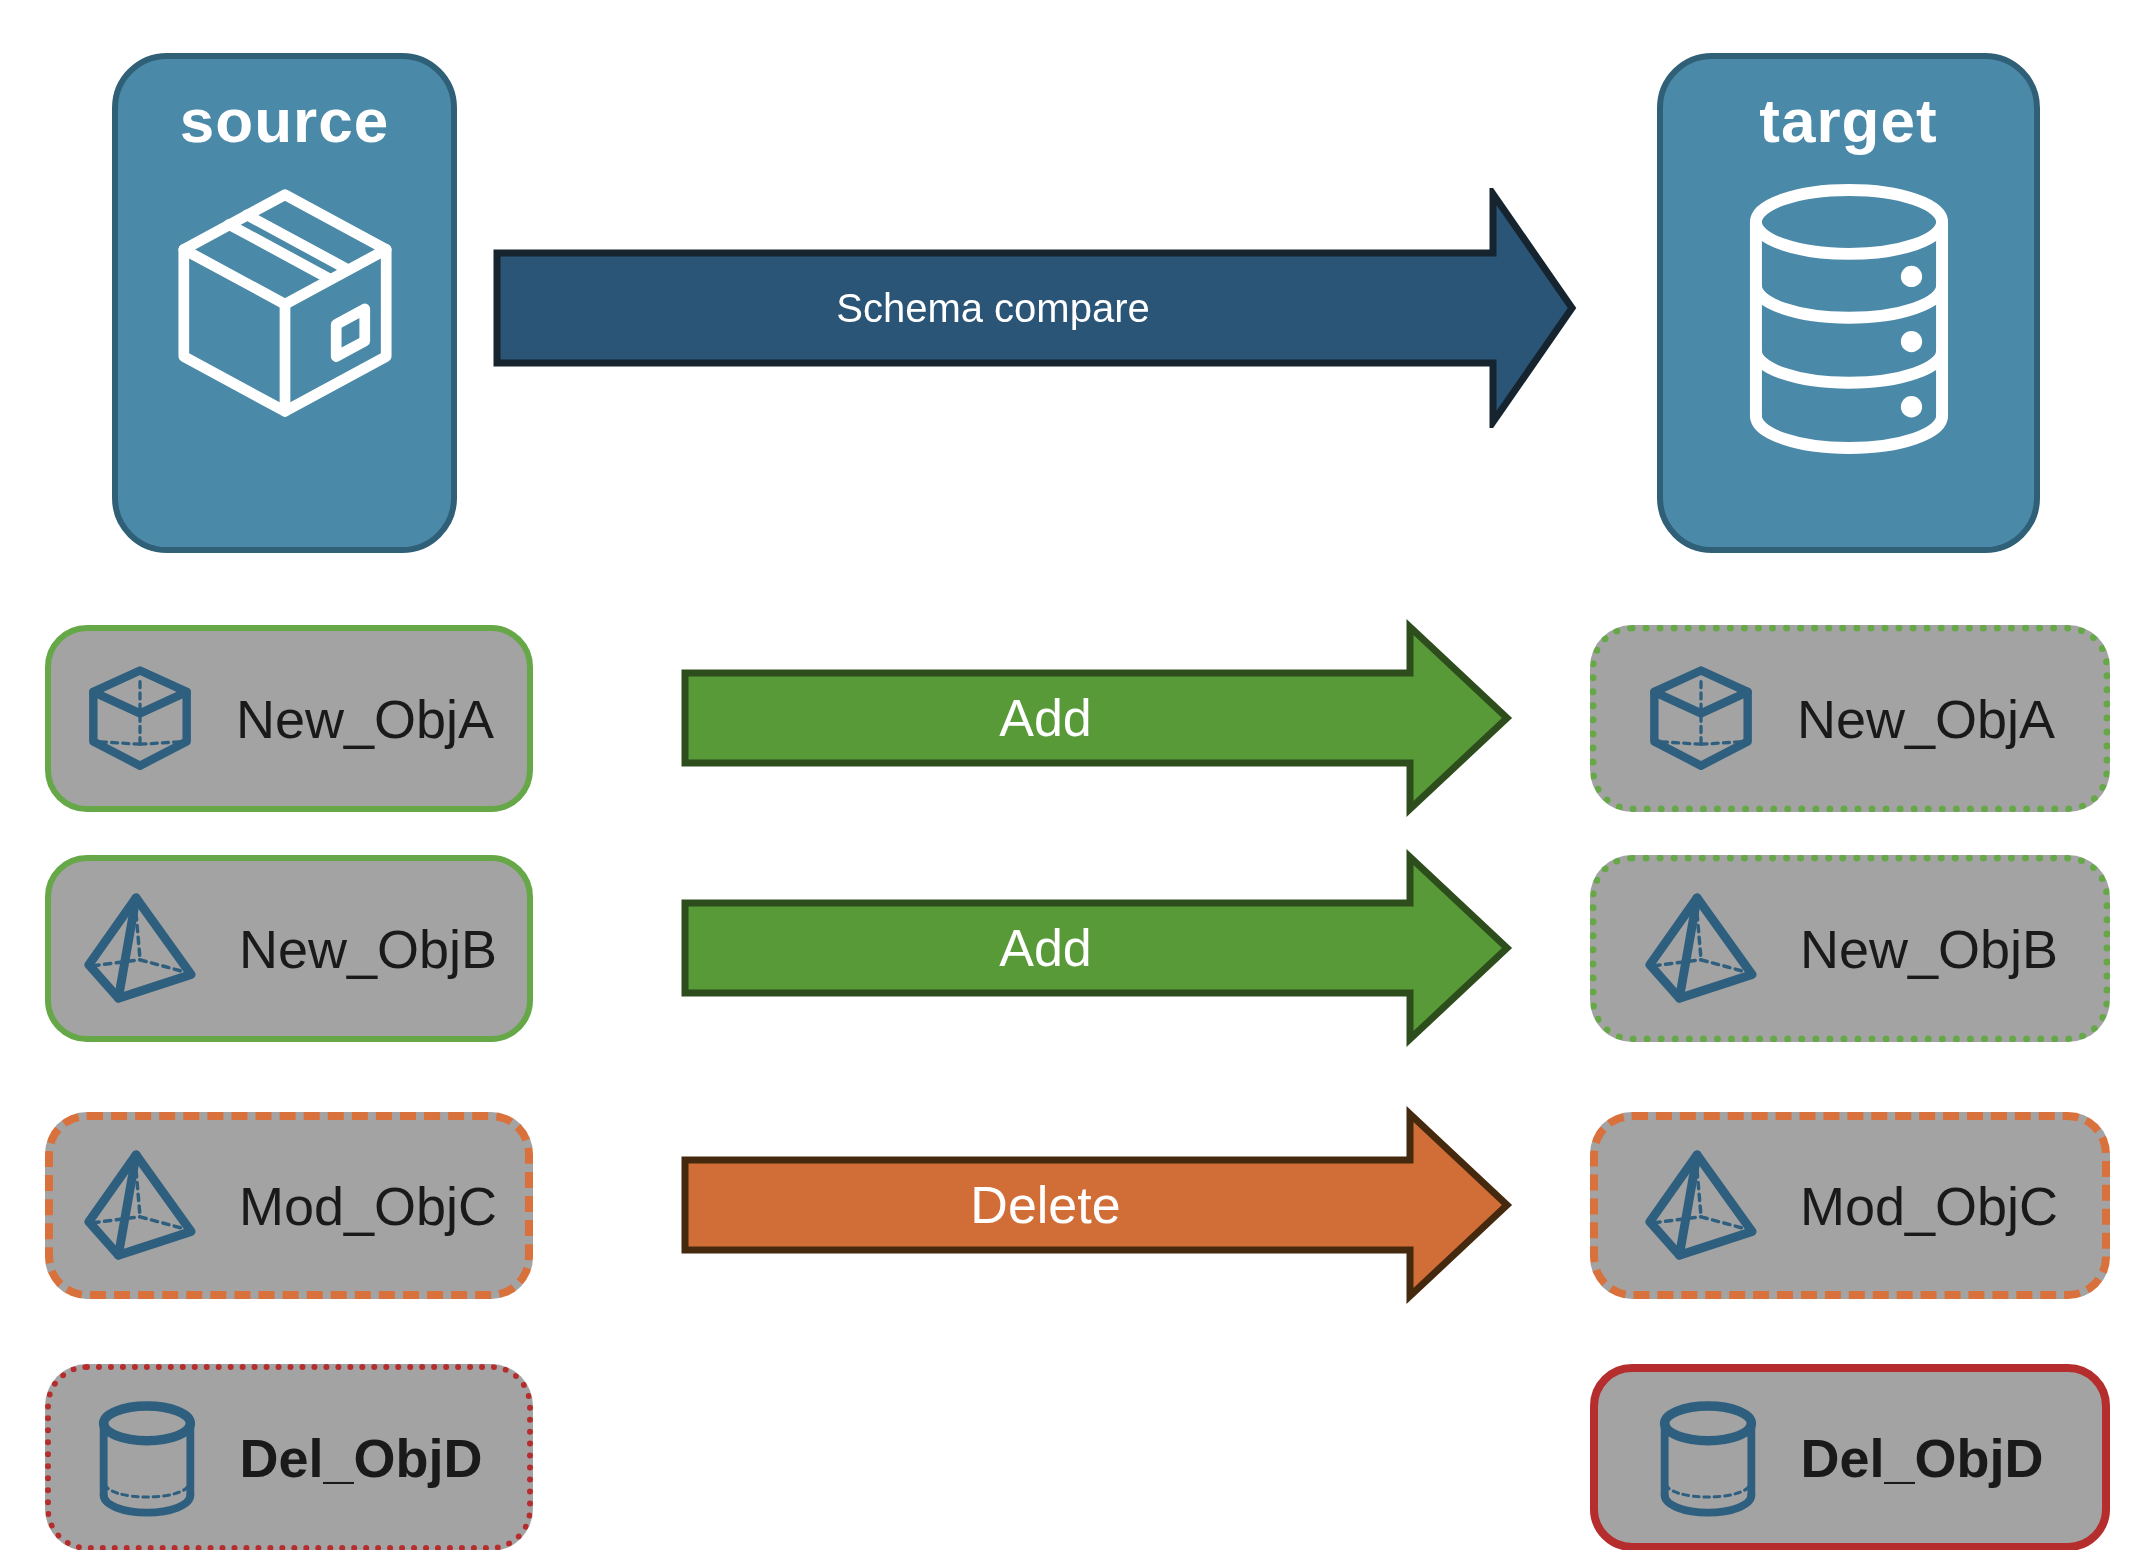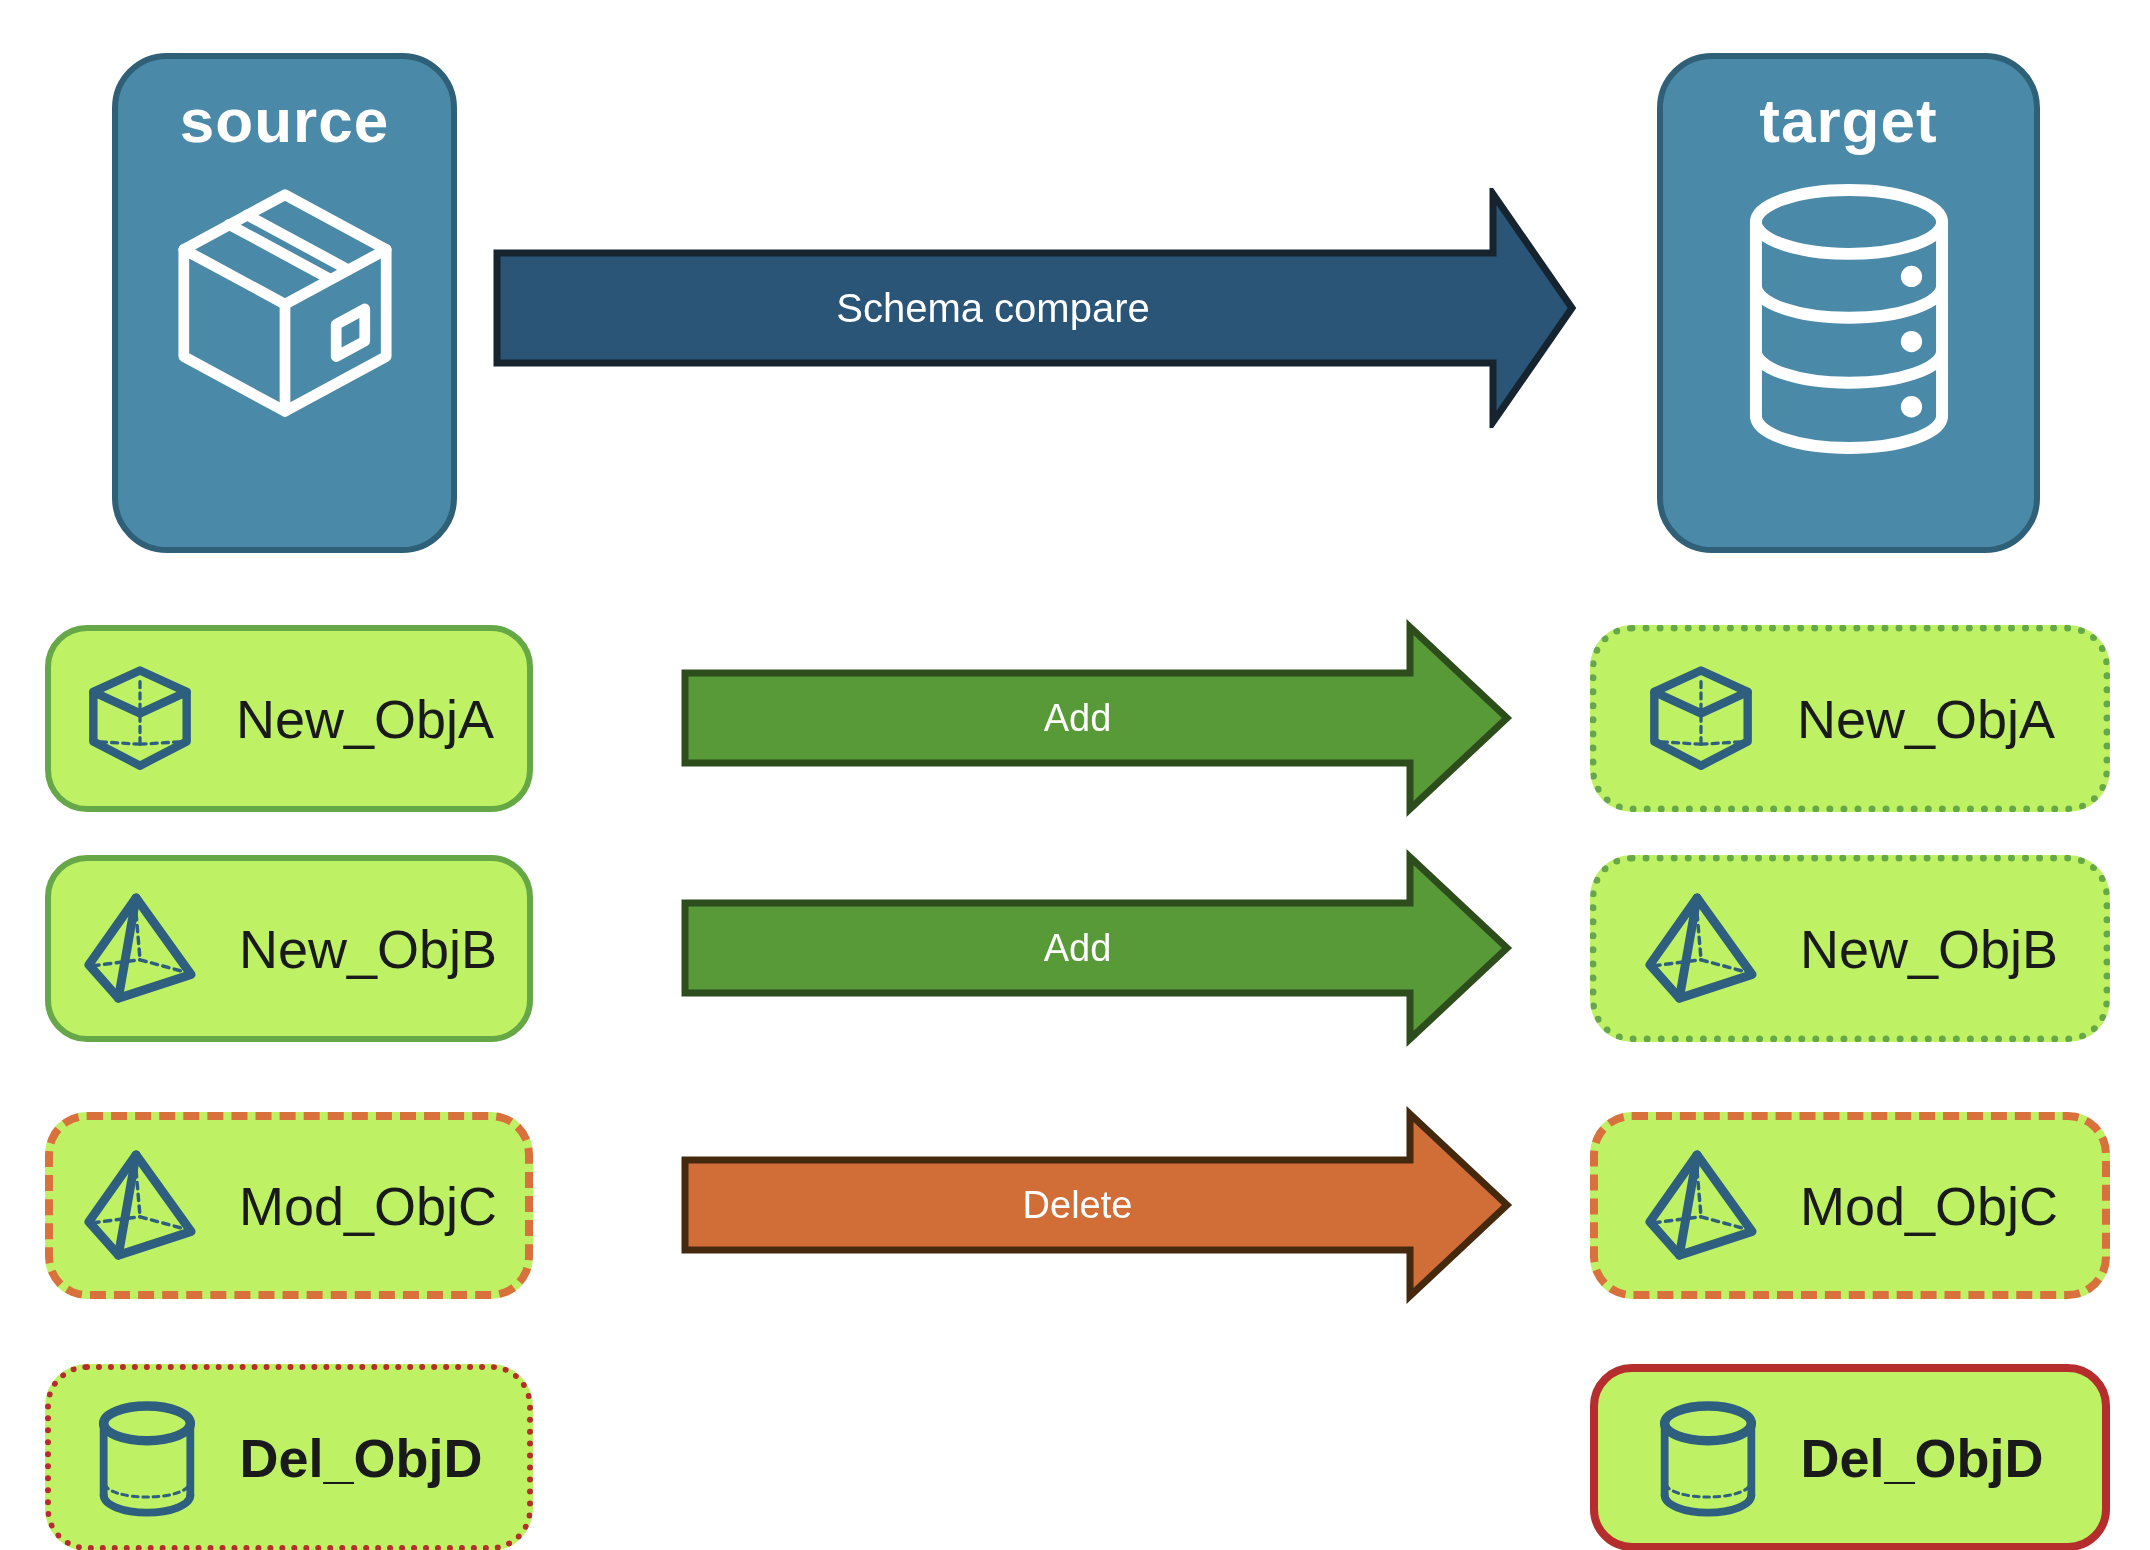--- a/index.html
+++ b/index.html
@@ -56,21 +56,21 @@
   .schema-arrow .arrow-label {
     position: absolute; left: 0; top: 62px; width: 1000px; height: 116px;
     display: flex; align-items: center; justify-content: center;
     color: var(--arrow-label-text); font-size: 40px;
   }
 
   
   .row { position: absolute; left: 0; width: 2150px; height: 187px; }
   .obj-box {
     position: absolute; top: 0; height: 187px;
-    background: #bef264;
+    background: #a3a3a3;
     border-radius: 42px;
     box-sizing: border-box;
     display: flex; align-items: center; justify-content: center;
     gap: 40px;
   }
   .obj-box.left  { left: 45px;   width: 488px; }
   .obj-box.right { left: 1590px; width: 520px; }
   .obj-label { font-size: 54px; color: var(--label-text); white-space: nowrap; }
 
   .b-green-solid   { border: 6px solid  var(--green-outline); }
@@ -94,21 +94,21 @@
   
   .row-arrow { position: absolute; left: 681px; top: -8px; width: 832px; height: 202px; }
   .row-arrow svg { width: 100%; height: 100%; display: block; }
   .row-arrow polygon { stroke-width: 7; stroke-linejoin: miter; }
   .row-arrow.add    polygon { fill: var(--add-fill);    stroke: var(--add-border); }
   .row-arrow.update polygon { fill: var(--update-fill); stroke: var(--update-border); }
   .row-arrow.delete polygon { fill: var(--delete-fill); stroke: var(--delete-border); }
   .row-arrow .arrow-label {
     position: absolute; left: 0; top: 48px; width: 729px; height: 106px;
     display: flex; align-items: center; justify-content: center;
-    color: var(--arrow-label-text); font-size: 38px; margin-left: 32px;
+    color: var(--arrow-label-text); font-size: 52px;
   }
 </style>
 </head>
 <body>
 
 <div class="canvas" style="--node-fill: #4A89A8; --node-border: #2F6077; --node-icon-stroke: #FFFFFF; --object-icon: #2E5F7F; --schema-arrow-fill: #2A5577; --schema-arrow-border: #16242F; --add-fill: #599A38; --add-border: #2E4D1D; --update-fill: #D16E37; --update-border: #45290F; --delete-fill: #AC2B2B; --delete-border: #401010; --green-outline: #66A848; --orange-outline: #D9713C; --red-outline: #B52D2D; --label-text: #1A1A1A; --arrow-label-text: #FFFFFF;">
 
   <div class="node target-node">
     <div class="node-title">target</div>
     <div class="node-icon">

